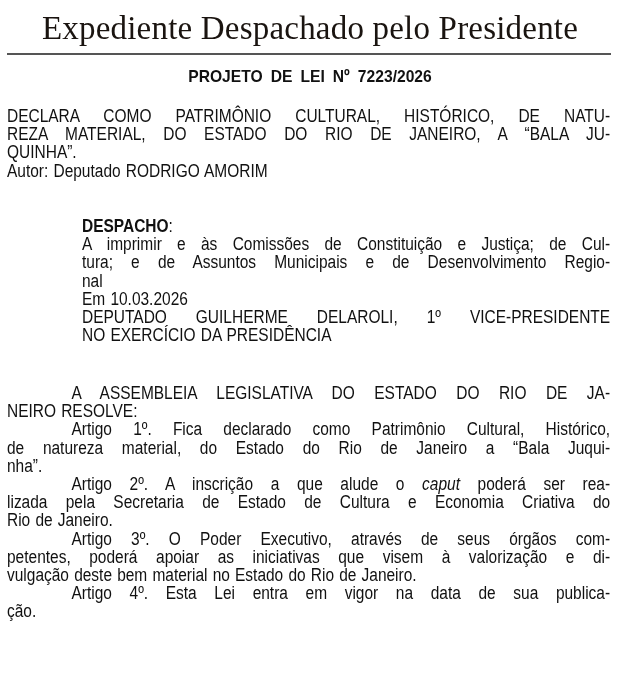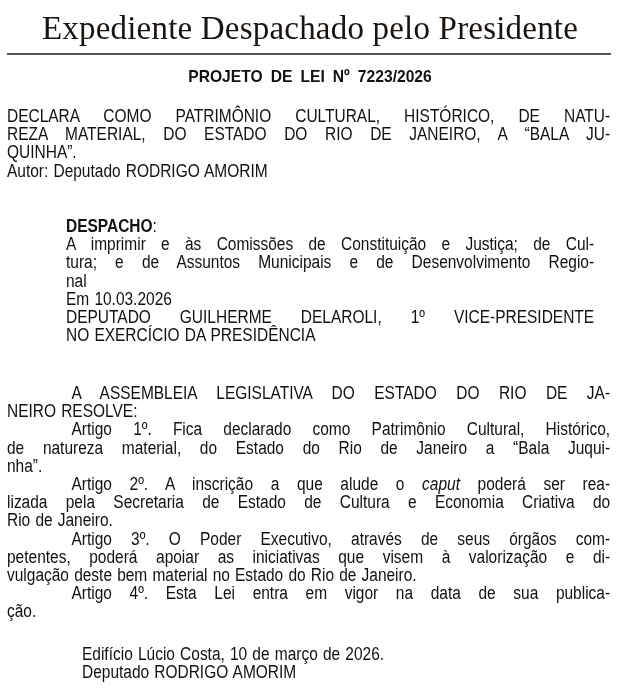--- a/index.html
+++ b/index.html
@@ -25,21 +25,21 @@
   .txt {
     font-family: "Liberation Sans", sans-serif;
     font-size: 18px; line-height: 18.2px; color: #111;
     text-align: justify; word-spacing: 1px;
   }
   .block { position: absolute; }
   .line { display: block; white-space: nowrap; text-align-last: justify; }
   .line.last { text-align-last: left; }
 
   .summary { left: 7px; top: 107px; width: 603px; }
-  .despacho { left: 66px; top: 217px; width: 528px; }
+  .despacho { left: 82px; top: 217px; width: 528px; }
   .body { left: 7px; top: 384px; width: 603px; }
   .indent { padding-left: 75px; }
   .sig { left: 82px; top: 645px; width: 528px; }
 
   b { font-weight: bold; }
   i { font-style: italic; }
 
   
   .squeeze { transform: scaleX(0.86); transform-origin: left top; width: 116.3%; }
 </style>
@@ -88,20 +88,14 @@
 
       <span class="line indent">Artigo 3º. O Poder Executivo, através de seus órgãos com-</span>
       <span class="line">petentes, poderá apoiar as iniciativas que visem à valorização e di-</span>
       <span class="line last">vulgação deste bem material no Estado do Rio de Janeiro.</span>
 
       <span class="line indent">Artigo 4º. Esta Lei entra em vigor na data de sua publica-</span>
       <span class="line last">ção.</span>
     </div>
   </div>
 
-  <div class="block txt sig">
-    <div class="squeeze">
-      <span class="line last">Edifício Lúcio Costa, 10 de março de 2026.</span>
-      <span class="line last">Deputado RODRIGO AMORIM</span>
-    </div>
-  </div>
 
 </div>
 
 </body></html>

